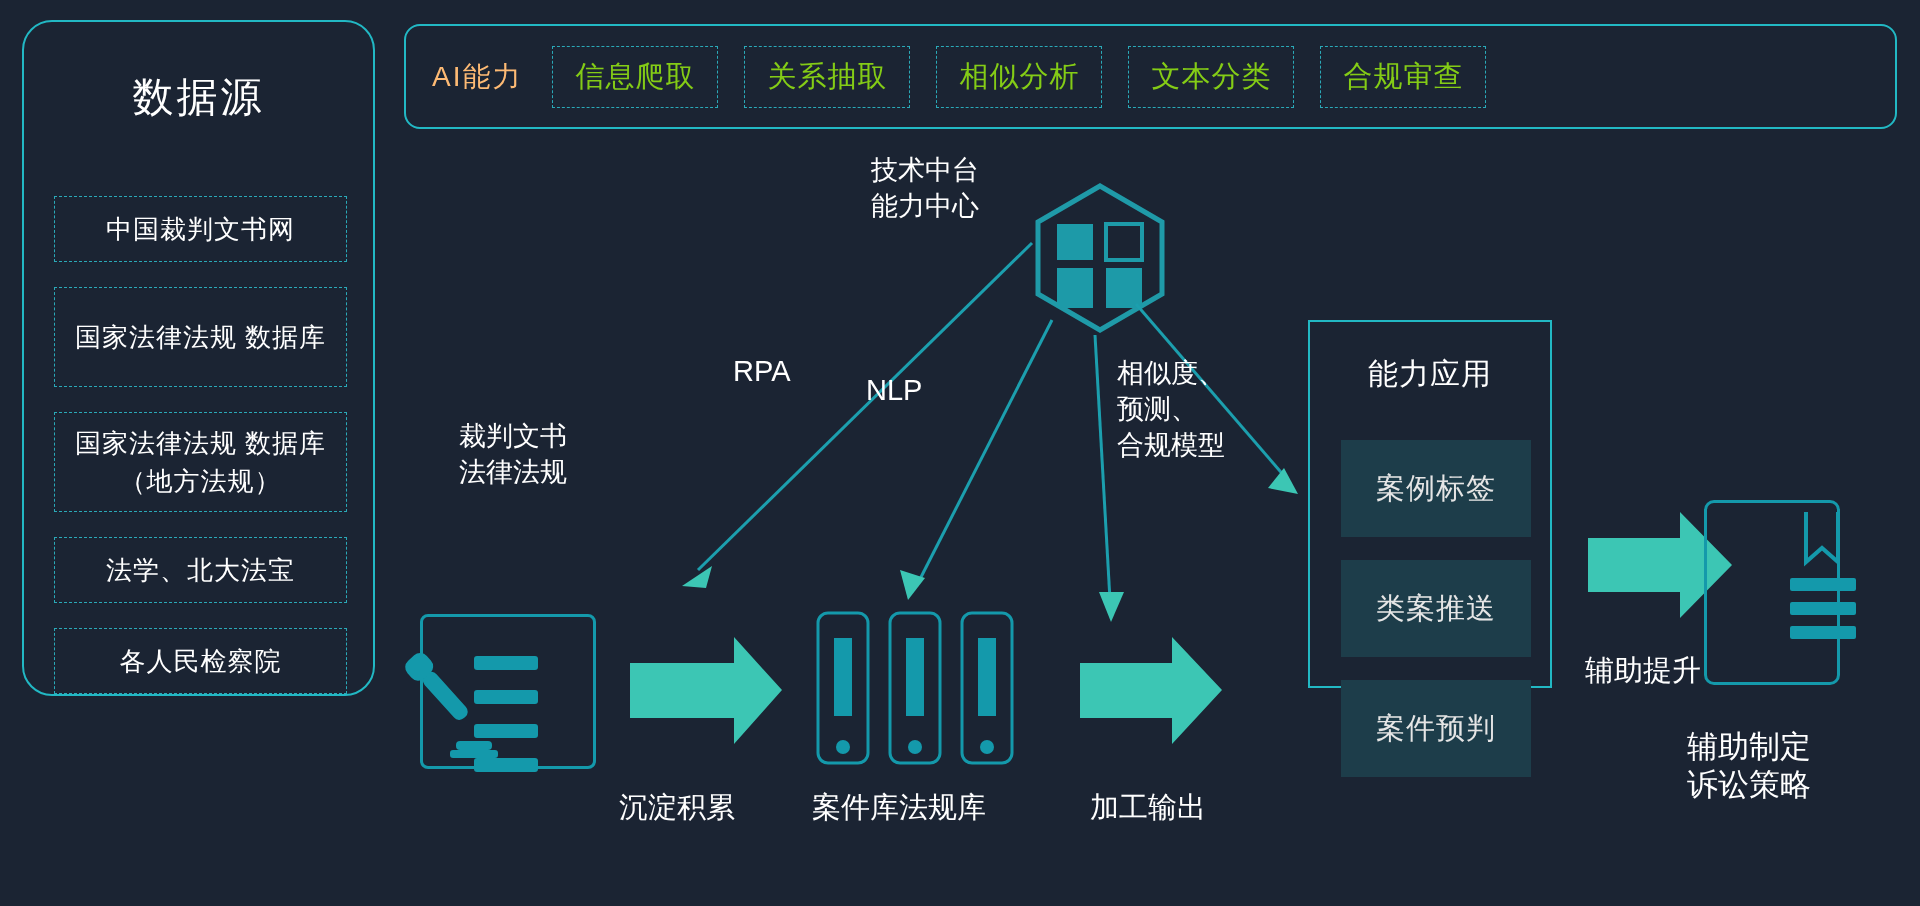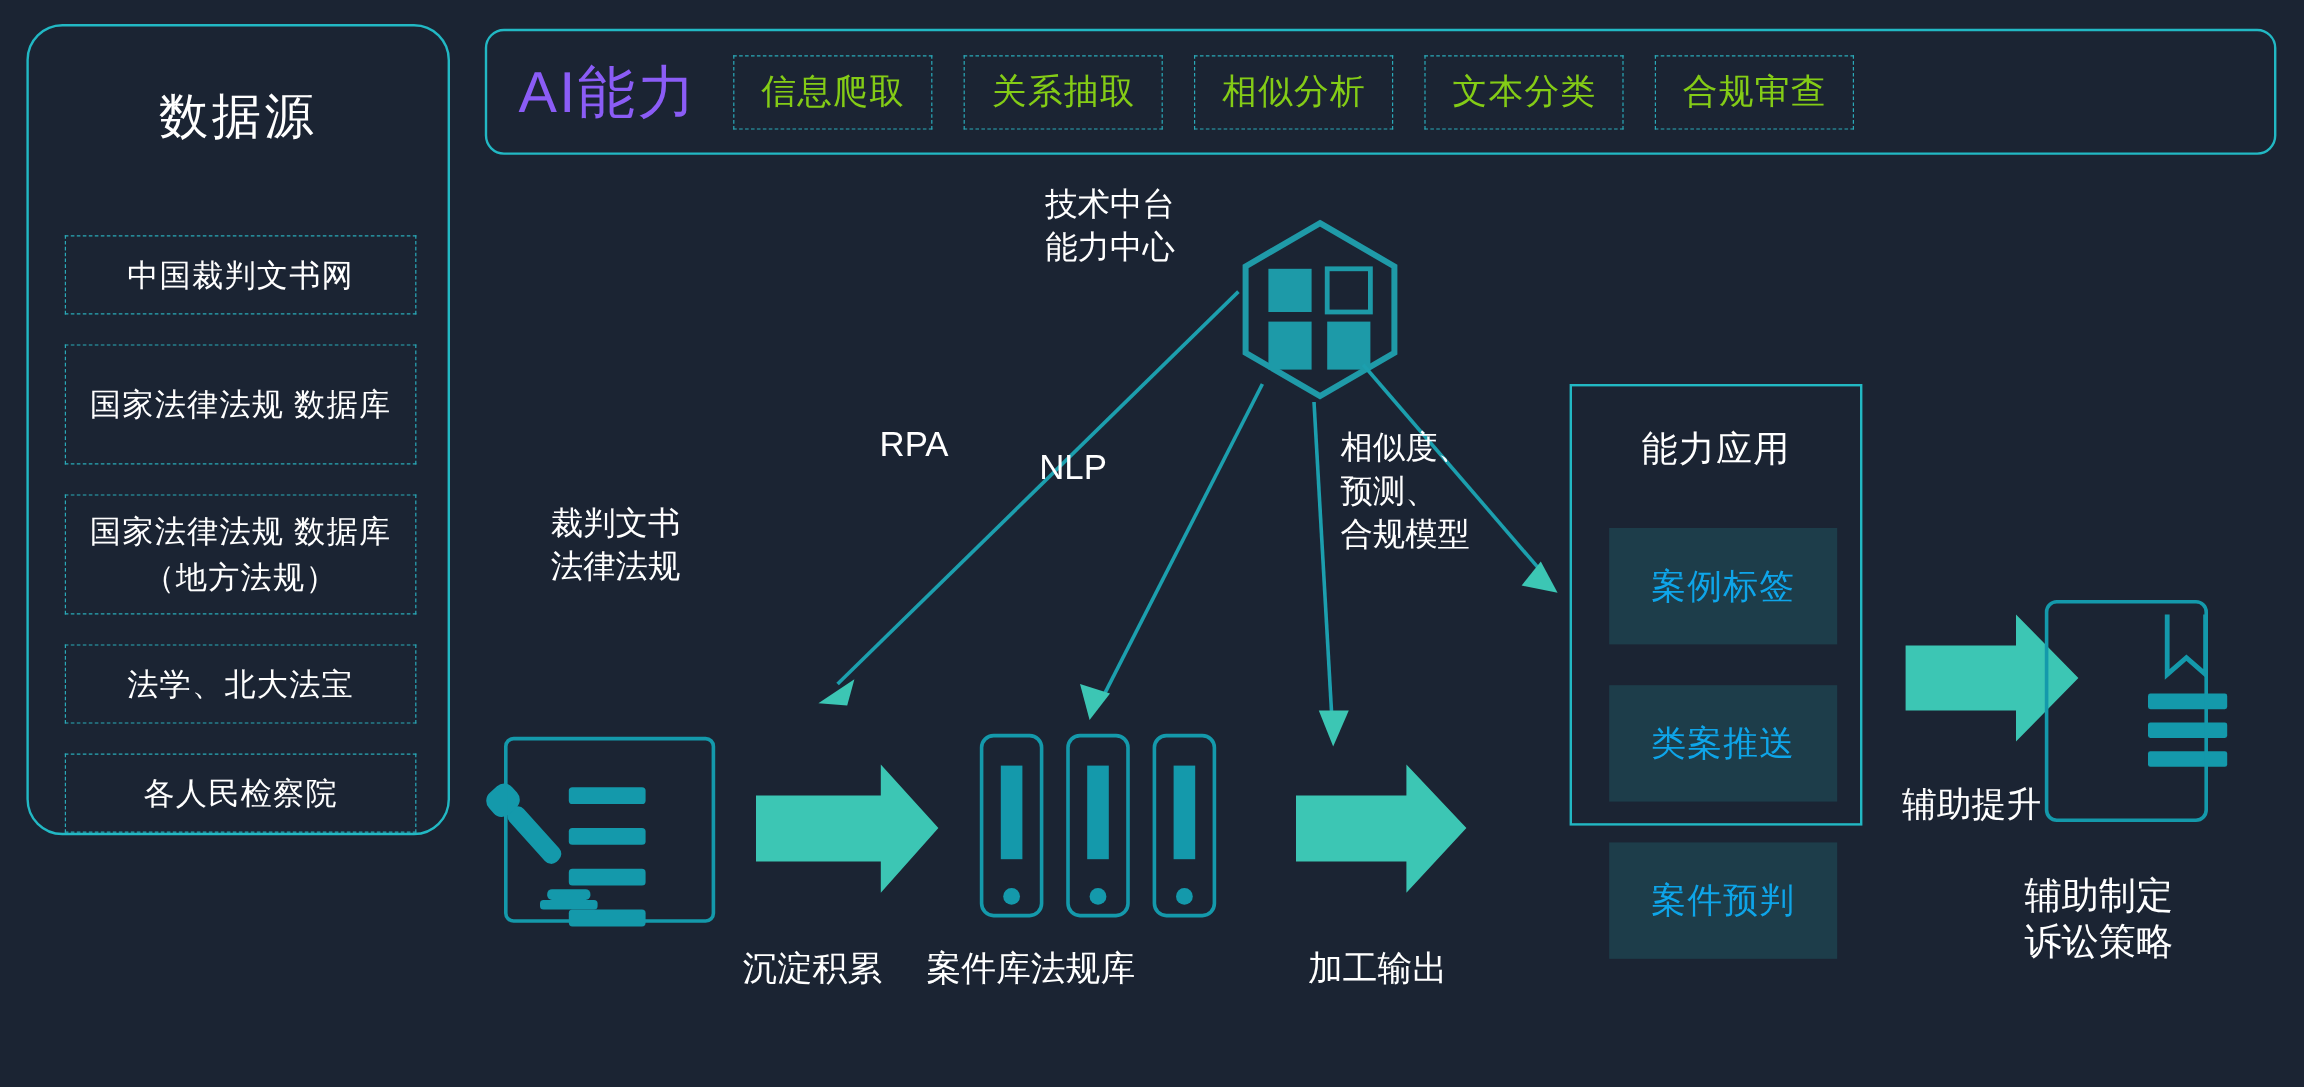--- a/index.html
+++ b/index.html
@@ -74,23 +74,23 @@
     width: 1493px;
     height: 105px;
     border: 2px solid #22b8c4;
     border-radius: 16px;
     box-sizing: border-box;
     display: flex;
     align-items: center;
     padding-left: 26px;
   }
   .ai-title {
-    font-size: 48px;
+    font-size: 28px;
     letter-spacing: 2px;
-    color: #8b5cf6;
+    color: #fdba74;
     margin-right: 30px;
     white-space: nowrap;
   }
   .ai-chip {
     border: 1.6px dashed #2aa9b8;
     font-size: 29px;
     letter-spacing: 1px;
     color: #84cc16;
     padding: 10px 22px;
     margin-right: 26px;
@@ -104,21 +104,21 @@
     color: #ffffff;
     white-space: pre-line;
   }
 
   .t-hexlabel { left: 840px; top: 152px; font-size: 27px; line-height: 36px; text-align: center; width: 170px; }
   .t-rpa   { left: 733px; top: 355px; font-size: 29px; }
   .t-nlp   { left: 866px; top: 374px; font-size: 29px; }
   .t-simi  { left: 1117px; top: 355px; font-size: 27px; line-height: 36px; }
   .t-docs  { left: 428px; top: 418px; font-size: 27px; line-height: 36px; text-align: center; width: 170px; }
   .t-acc   { left: 619px; top: 788px; font-size: 29px; }
-  .t-caselib { left: 772px; top: 788px; font-size: 29px; }
+  .t-caselib { left: 812px; top: 788px; font-size: 29px; }
   .t-process { left: 1090px; top: 788px; font-size: 29px; }
   .t-assist  { left: 1585px; top: 651px; font-size: 29px; }
   .t-final   { left: 1762px; top: 728px; font-size: 31px; line-height: 38px; text-align: left; width: 150px; transform: translateX(-50%); }
 
   
   .cap-panel {
     position: absolute;
     left: 1308px;
     top: 320px;
     width: 244px;
@@ -142,22 +142,22 @@
     width: 190px;
   }
   .cap-item {
     height: 97px;
     background: #1d3d4a;
     display: flex;
     align-items: center;
     justify-content: center;
     font-size: 29px;
     letter-spacing: 1px;
-    margin-bottom: 34px;
-    color: #0ea5e9;
+    margin-bottom: 23px;
+    color: #e5e5e5;
   }
 
   
   .doc-box {
     position: absolute;
     left: 420px;
     top: 614px;
     width: 176px;
     height: 155px;
     border: 3px solid #1499ab;

